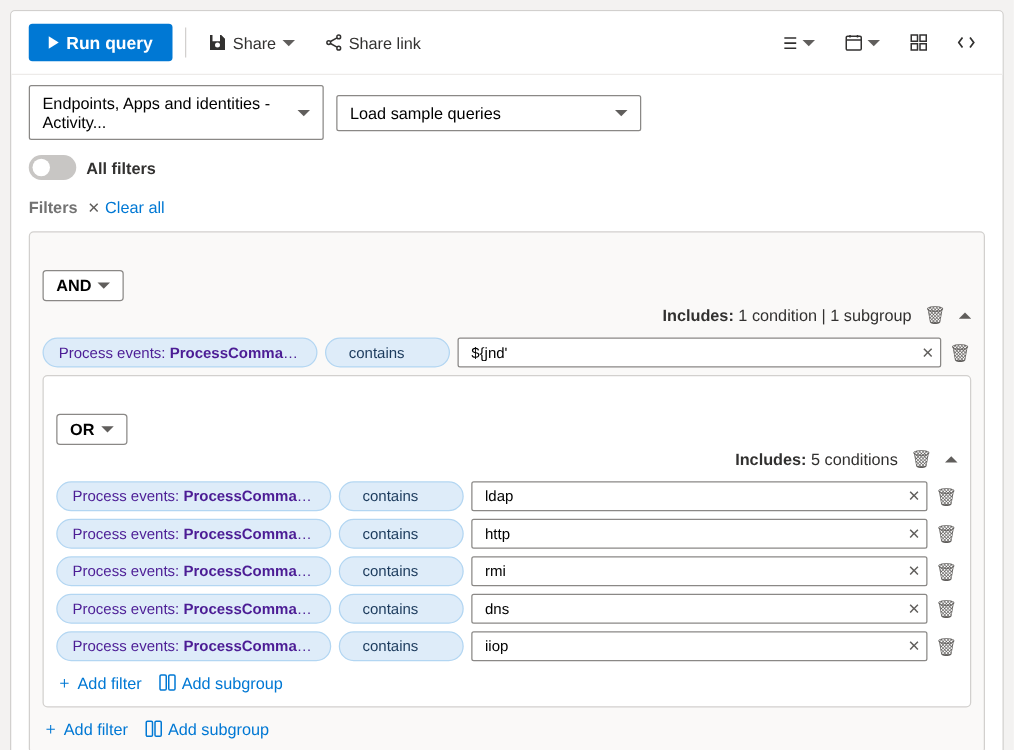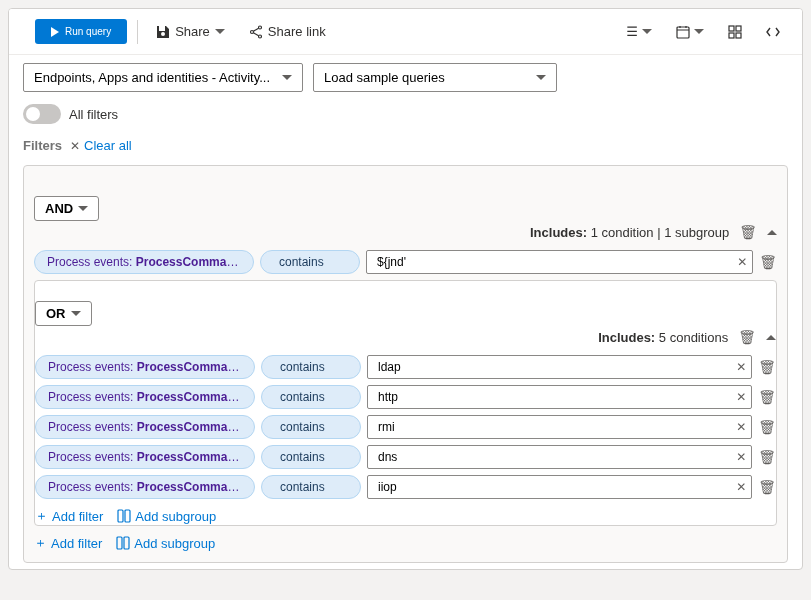--- a/index.html
+++ b/index.html
@@ -26,27 +26,26 @@
       gap: 8px;
       border-bottom: 1px solid #edebe9;
       background: #fff;
     }
     .run-query-btn {
       background: #0078d4;
       color: #fff;
       border: none;
       border-radius: 3px;
       padding: 7px 16px;
-      font-size: 10px;
+      font-size: 14px;
       cursor: pointer;
       display: flex;
       align-items: center;
       gap: 6px;
-      font-weight: 400;
-      margin-left: 12px;
+      font-weight: 700;
     }
     .run-query-btn .play-icon {
       width: 0;
       height: 0;
       border-top: 5px solid transparent;
       border-bottom: 5px solid transparent;
       border-left: 8px solid #fff;
       display: inline-block;
     }
     .toolbar-separator {
@@ -92,28 +91,29 @@
       border-radius: 2px;
       padding: 6px 10px;
       font-size: 13px;
       background: #fff;
       cursor: pointer;
       display: flex;
       align-items: center;
       justify-content: space-between;
       gap: 8px;
     }
-    .dropdown-select-wide { width: 280px; }
+    .dropdown-select-wide { width: 236px; }
     .dropdown-select-medium { width: 244px; }
     
     .all-filters-row {
       display: flex;
       align-items: center;
       padding: 4px 14px 8px;
       gap: 8px;
+      font-weight: bold;
     }
     .toggle-switch {
       width: 38px;
       height: 20px;
       background: #c8c6c4;
       border-radius: 10px;
       position: relative;
       cursor: pointer;
       border: none;
     }
@@ -241,20 +241,21 @@
       border: none;
       cursor: pointer;
       color: #605e5c;
       font-size: 14px;
     }
     
     .subgroup {
       border: 1px solid #d2d0ce;
       border-radius: 4px;
       background: #fff;
+      padding: 10px;
       margin-bottom: 8px;
     }
     
     .add-row {
       display: flex;
       align-items: center;
       gap: 14px;
       margin-top: 8px;
     }
     .add-btn {

